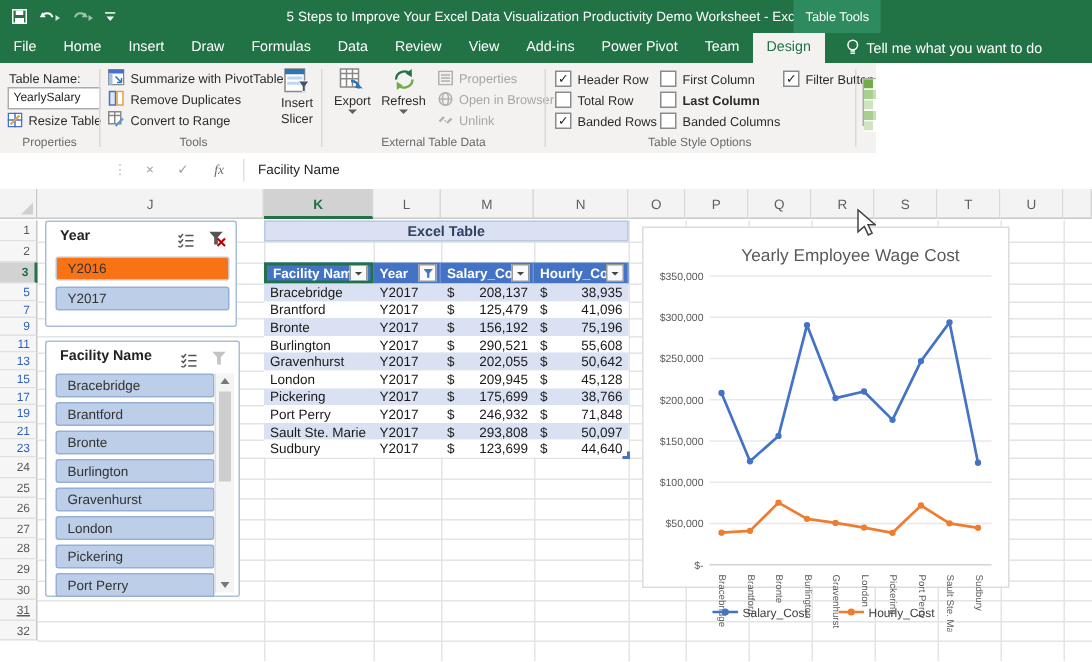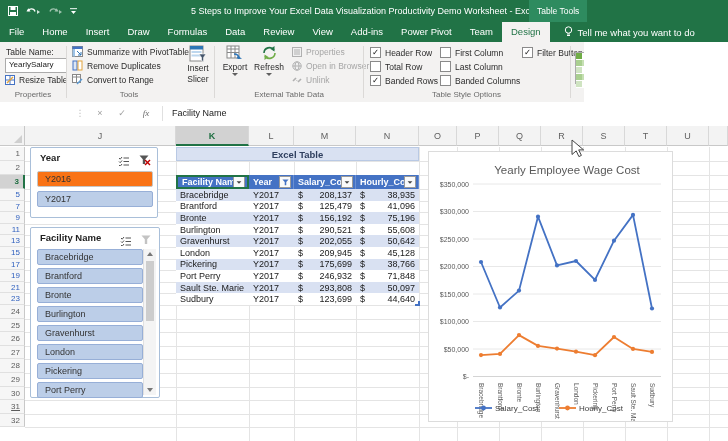--- a/index.html
+++ b/index.html
@@ -81,21 +81,21 @@
           white-space:nowrap;border-right:1px solid #6a8fd2;}
   .thcell.selcell{border:2px solid #217346;}
   .fltbtn{position:absolute;right:2px;top:50%;transform:translateY(-50%);width:10px;height:10px;
           background:#fafafa;border:1px solid #9a9a9a;display:flex;align-items:center;justify-content:center;}
   .tdrow{position:absolute;box-sizing:border-box;}
   .tdcell{position:absolute;top:0;height:100%;font-size:9px;color:#1a1a1a;box-sizing:border-box;
           display:flex;align-items:center;overflow:hidden;white-space:nowrap;}
   #xl-handle{position:absolute;width:5px;height:5px;border-right:2px solid #4472c4;
              border-bottom:2px solid #4472c4;box-sizing:border-box;}
   
-  #chart{position:absolute;left:428px;top:25px;width:245px;height:271px;background:#fff;
+  #chart{position:absolute;left:428px;top:25px;width:245px;height:241px;background:#fff;
          border:1px solid #dcdcdc;box-sizing:border-box;}
   #cursor{position:absolute;left:571px;top:13px;z-index:9;}
 </style>
 </head>
 <body>
 
 <div id="root">
 
   <div id="titlebar">
     <div class="qat">
@@ -279,21 +279,21 @@
                  <span>Total Row</span>
         </div>
         <div class="chk" style="left: 370px; top: 33px;">
           <span class="box">✓</span>
                  <span>Banded Rows</span>
         </div>
         <div class="chk" style="left: 440px; top: 5px;">
           <span class="box"></span>
                  <span>First Column</span>
         </div>
-        <div class="chk" style="left: 440px; top: 19px;">
+        <div class="chk" style="left: 440px; top: 19px; font-weight: bold;">
           <span class="box"></span>
                  <span>Last Column</span>
         </div>
         <div class="chk" style="left: 440px; top: 33px;">
           <span class="box"></span>
                  <span>Banded Columns</span>
         </div>
         <div class="chk" style="left: 522px; top: 5px;">
           <span class="box">✓</span>
                  <span>Filter Button</span>

